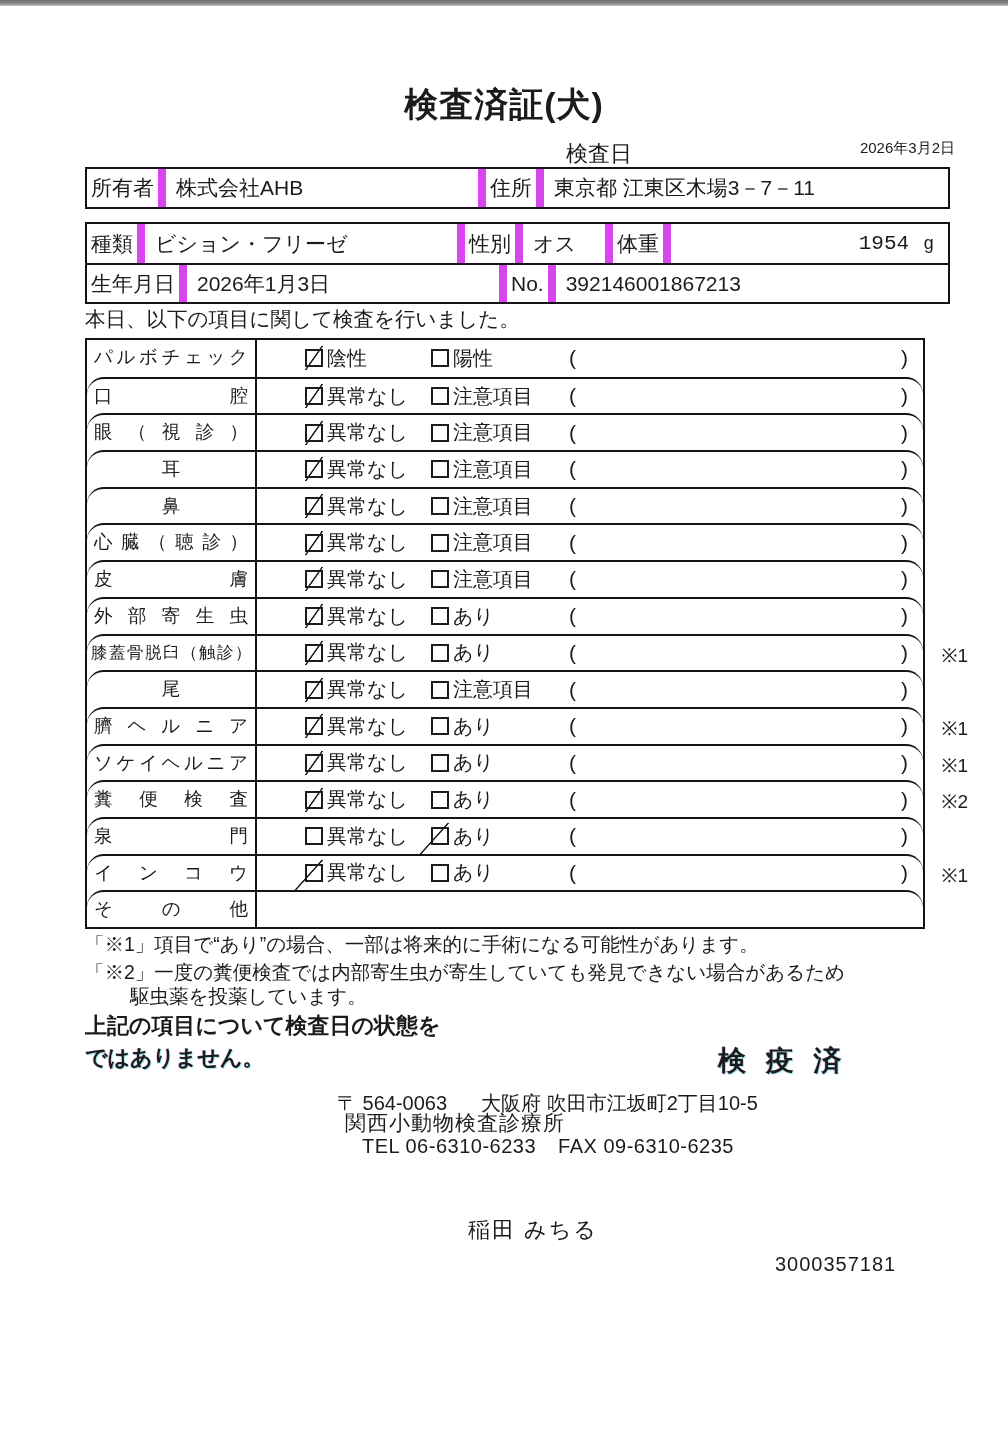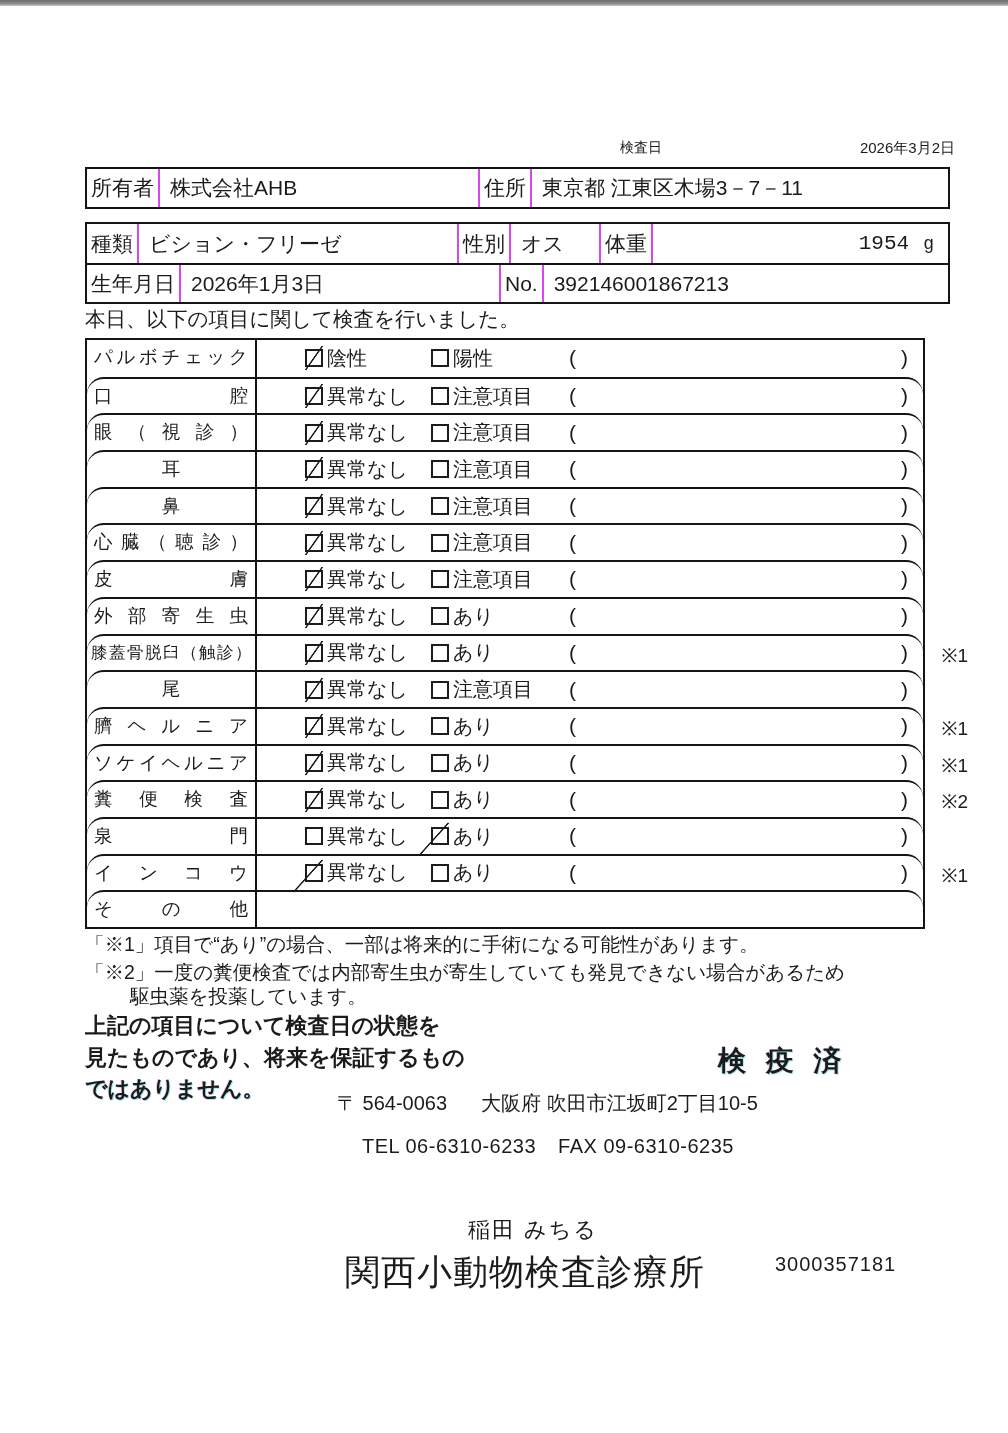--- a/index.html
+++ b/index.html
@@ -4,29 +4,29 @@
 <style>
   html,body{margin:0;padding:0;background:#ffffff;}
   .page{
     position:relative;width:1008px;height:1433px;background:#ffffff;
     font-family:"Liberation Sans",sans-serif;color:#1b1b1b;overflow:hidden;
   }
   .scanbar{position:absolute;top:0;left:0;width:100%;height:6px;
     background:linear-gradient(180deg,#6e6e6e 0%,#8d8d8d 60%,#c8c8c8 100%);}
   .title{position:absolute;top:82px;left:0;right:0;text-align:center;
     font-size:34px;font-weight:bold;letter-spacing:1px;}
-  .daterow-label{position:absolute;left:620px;top:139px;font-size:14px;}
+  .daterow-label{position:absolute;left:566px;top:139px;font-size:22px;}
   .daterow-value{position:absolute;right:53px;top:139px;font-size:15px;}
 
   
   .tbl{position:absolute;left:85px;width:865px;border:2.5px solid #141414;box-sizing:border-box;background:#fff;}
   .trow{display:flex;height:38px;box-sizing:border-box;}
   .trow + .trow{border-top:2px solid #141414;}
   .tcell{box-sizing:border-box;display:flex;align-items:center;font-size:21px;
-    border-right:2px solid #d946ef;padding:0 10px;white-space:nowrap;overflow:hidden;}
+    border-right:8px solid #d946ef;padding:0 10px;white-space:nowrap;overflow:hidden;}
   .tcell.hd{justify-content:center;padding:0 4px;flex:none;}
   .tcell.last{border-right:none;flex:1;}
   .w100{flex:0 0 100px;} .w320{flex:0 0 320px;} .w105{flex:0 0 105px;}
   .w90{flex:0 0 90px;} .w62{flex:0 0 62px;}
   .weightcell{justify-content:flex-end;padding-right:14px;font-family:Liberation Mono, monospace;}
   .weightcell .unit{font-size:18px;margin-left:14px;}
 
   .intro{position:absolute;left:85px;top:305px;font-size:20.5px;}
 
   
@@ -53,30 +53,31 @@
   .cb.checked.long::after{width:44px;left:-21px;top:9px;transform:rotate(-48deg);}
 
   .fnote{position:absolute;left:85px;font-size:19.5px;white-space:nowrap;}
   .disclaimer{position:absolute;left:85px;top:1010px;font-size:22px;font-weight:600;line-height:31.5px;}
   .chroma{text-shadow:1px 1px 0 rgba(0,200,210,0.35), -1px 0 0 rgba(210,0,200,0.18);}
   .stamp{position:absolute;left:718px;top:1042px;font-size:28px;font-weight:600;letter-spacing:6px;white-space:nowrap;}
   .addr{position:absolute;left:337px;top:1090px;font-size:20px;white-space:nowrap;}
   .addr .gap{margin-left:34px;}
   .tel{position:absolute;left:362px;top:1135px;font-size:20px;letter-spacing:0.5px;white-space:nowrap;}
   .tel .gap{margin-left:22px;}
-  .clinic{position:absolute;left:345px;top:1249px;font-size:35px;letter-spacing:1px;white-space:nowrap;}
+  .clinic{position:absolute;left:345px;top:1109px;font-size:21px;letter-spacing:1px;white-space:nowrap;}
   .examiner{position:absolute;left:468px;top:1215px;font-size:22px;letter-spacing:2px;white-space:nowrap;}
   .serial{position:absolute;left:775px;top:1253px;font-size:20px;letter-spacing:1px;}
 </style>
 </head>
 <body>
 
 <div class="page">
   <div class="scanbar"></div>
 
+  <div class="title">検査済証(犬)</div>
 
   <span class="daterow-label">検査日</span>
   <span class="daterow-value">2026年3月2日</span>
 
   <div class="tbl" style="top:167px;">
     <div class="trow">
       <div class="tcell hd w100">所有者</div>
       <div class="tcell w320">株式会社AHB</div>
       <div class="tcell hd w105">住所</div>
       <div class="tcell last">東京都 江東区木場3－7－11</div>
@@ -373,21 +374,20 @@
     </div>
 
   </div>
 
   <div class="fnote" style="top:931px;">「※1」項目で“あり”の場合、一部は将来的に手術になる可能性があります。</div>
   <div class="fnote" style="top:959px;">「※2」一度の糞便検査では内部寄生虫が寄生していても発見できない場合があるため</div>
   <div class="fnote" style="top:983px;left:130px;">駆虫薬を投薬しています。</div>
 
   <div class="disclaimer">
     <div>上記の項目について検査日の状態を</div>
-    <div>見たものであり、将来を保証するもの</div>
     <div class="chroma">ではありません。</div>
   </div>
 
   <div class="stamp chroma">検 疫 済</div>
 
   <div class="addr">
     <span>〒 564-0063</span><span class="gap">大阪府 吹田市江坂町2丁目10-5</span>
   </div>
 
   <div class="tel">

